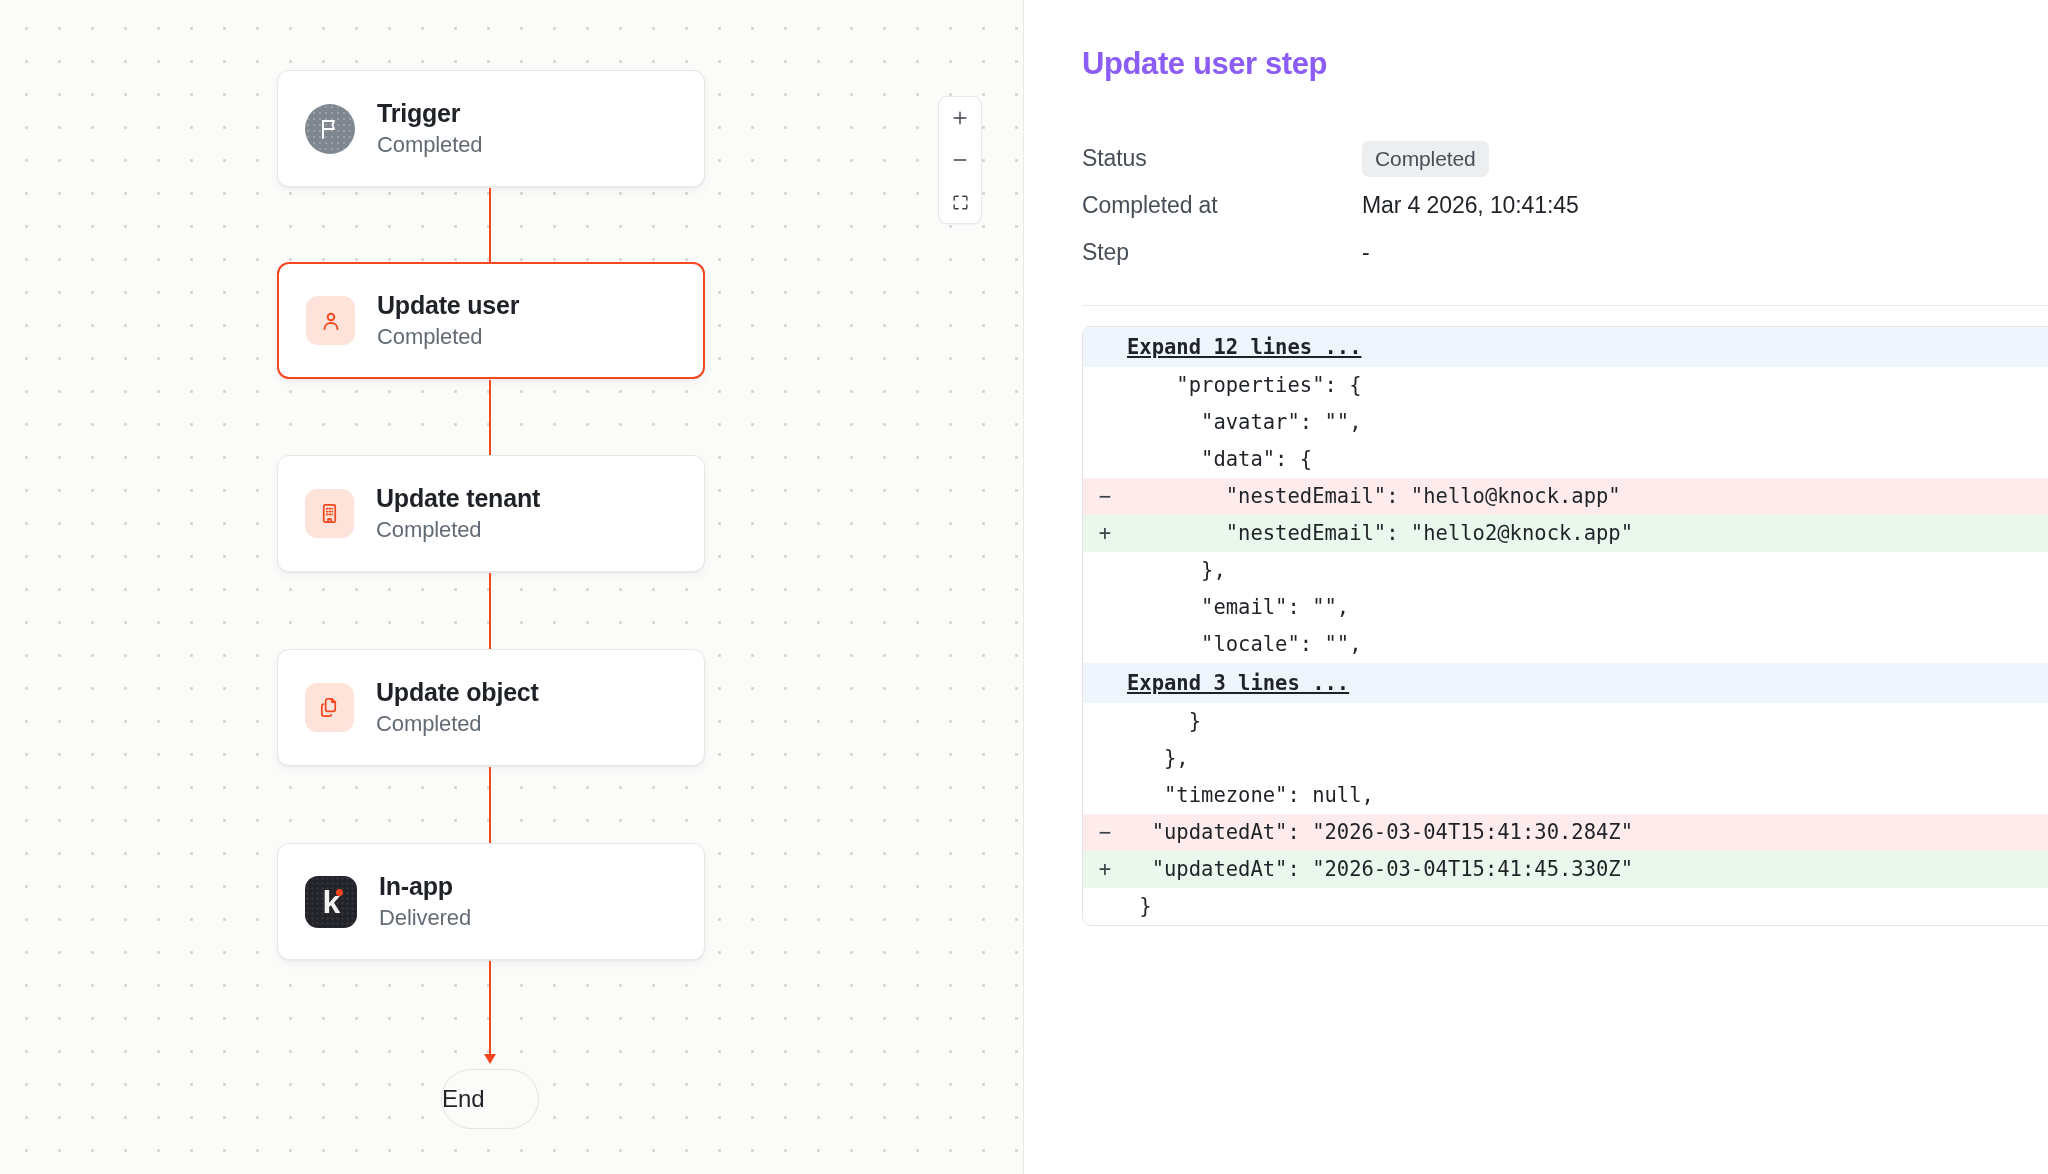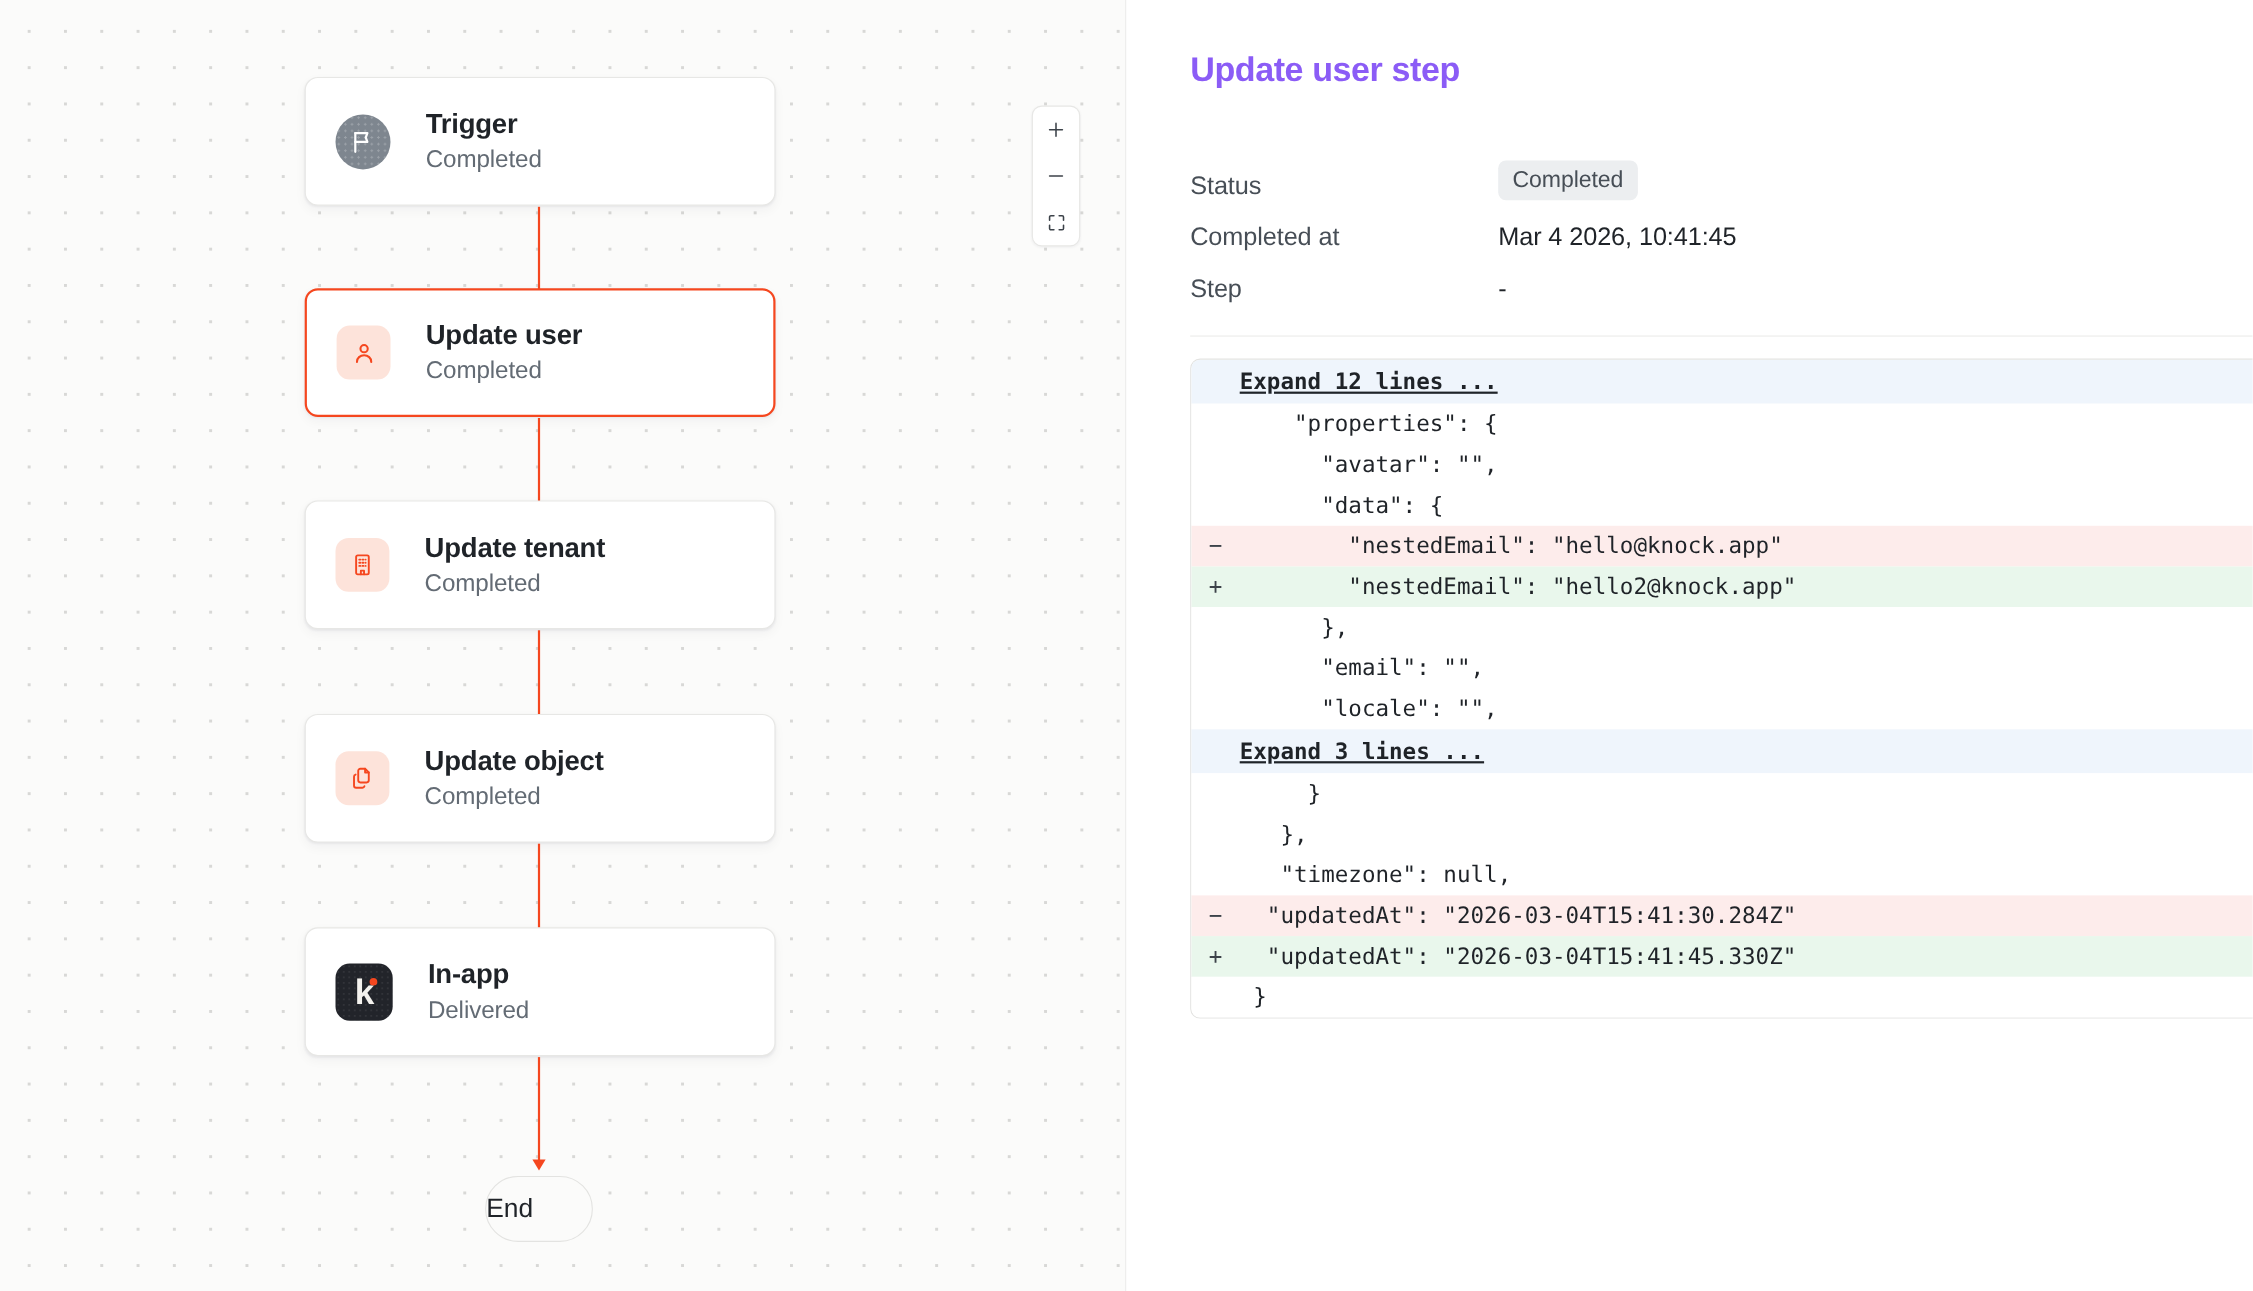--- a/index.html
+++ b/index.html
@@ -31,21 +31,21 @@
     left: 277px;
     width: 428px;
     height: 117px;
     background: #ffffff;
     border: 1px solid #e7e7e5;
     border-radius: 12px;
     box-shadow: 0 1px 2px rgba(16,24,40,.05), 0 4px 10px rgba(16,24,40,.04);
     display: flex;
     align-items: center;
     padding-left: 27px;
-    gap: 32px;
+    gap: 22px;
   }
   .node.selected {
     border: 2px solid #f5471f;
     background: #ffffff;
   }
   .node .labels { display: flex; flex-direction: column; gap: 4px; }
   .node .title {
     font-size: 25px;
     font-weight: 700;
     color: #1f2328;
@@ -181,21 +181,21 @@
     margin-top: 18px;
     font-size: 31px;
     font-weight: 700;
     color: #8b5cf6;
     letter-spacing: -0.4px;
   }
 
   .meta { margin-top: 53px; }
   .meta-row {
     display: flex;
-    align-items: flex-end;
+    align-items: center;
     height: 47px;
   }
   .meta-label {
     width: 280px;
     flex: 0 0 280px;
     font-size: 23px;
     color: #474e56;
     letter-spacing: -0.1px;
   }
   .meta-value {

